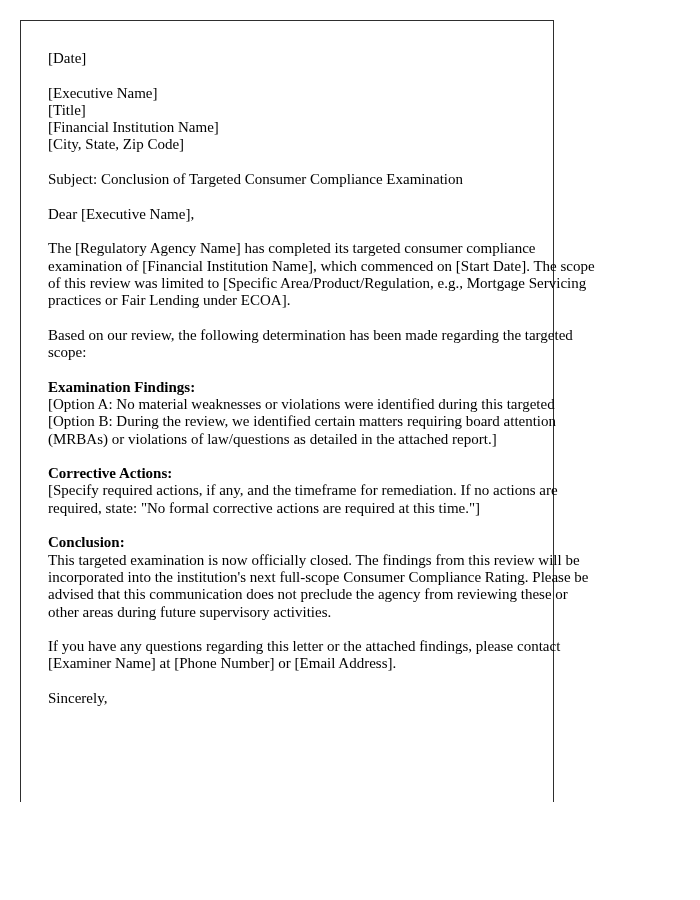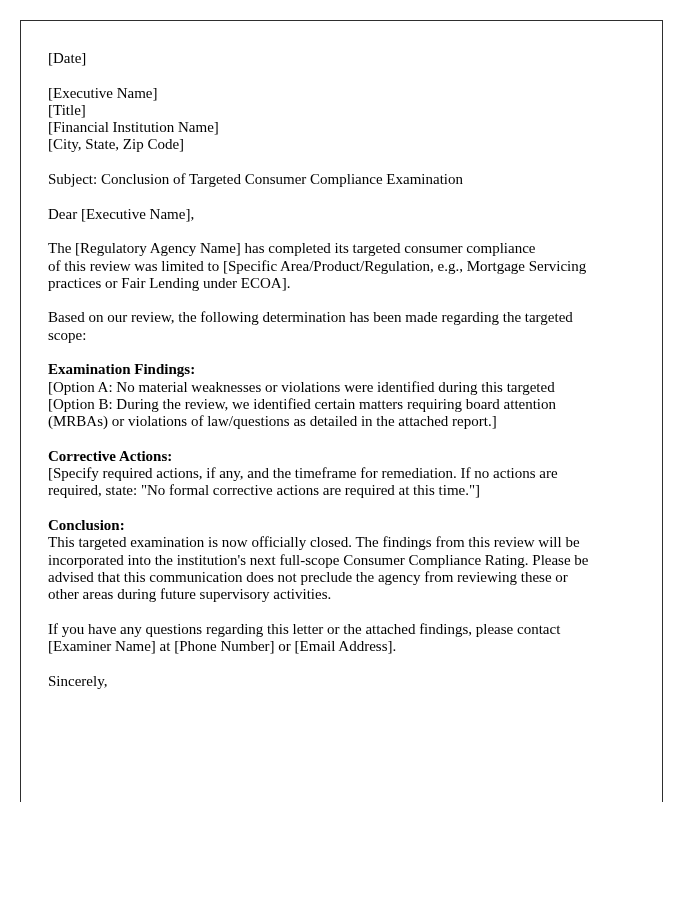--- a/index.html
+++ b/index.html
@@ -13,21 +13,21 @@
   .canvas {
     position: relative;
     width: 700px;
     height: 900px;
     background: #ffffff;
   }
   .page {
     position: absolute;
     left: 20px;
     top: 20px;
-    width: 643px;
+    width: 534px;
     height: 782px;
     box-sizing: border-box;
     background: #ffffff;
     border-top: 1px solid #2e2e2e;
     border-left: 1px solid #2e2e2e;
     border-right: 1px solid #2e2e2e;
     border-bottom: none;
     padding: 29px 27px 0 27px;
   }
   .letter-body {
@@ -58,20 +58,21 @@
         <div class="line">[Executive Name]</div>
         <div class="line">[Title]</div>
         <div class="line">[Financial Institution Name]</div>
         <div class="line">[City, State, Zip Code]</div>
         <div class="line"></div>
         <div class="line">Subject: Conclusion of Targeted Consumer Compliance Examination</div>
         <div class="line"></div>
         <div class="line">Dear [Executive Name],</div>
         <div class="line"></div>
         <div class="line">The [Regulatory Agency Name] has completed its targeted consumer compliance</div>
+        <div class="line">examination of [Financial Institution Name], which commenced on [Start Date]. The scope</div>
         <div class="line">of this review was limited to [Specific Area/Product/Regulation, e.g., Mortgage Servicing</div>
         <div class="line">practices or Fair Lending under ECOA].</div>
         <div class="line"></div>
         <div class="line">Based on our review, the following determination has been made regarding the targeted</div>
         <div class="line">scope:</div>
         <div class="line"></div>
         <div class="line bold">Examination Findings:</div>
         <div class="line">[Option A: No material weaknesses or violations were identified during this targeted</div>
         <div class="line">[Option B: During the review, we identified certain matters requiring board attention</div>
         <div class="line">(MRBAs) or violations of law/questions as detailed in the attached report.]</div>

